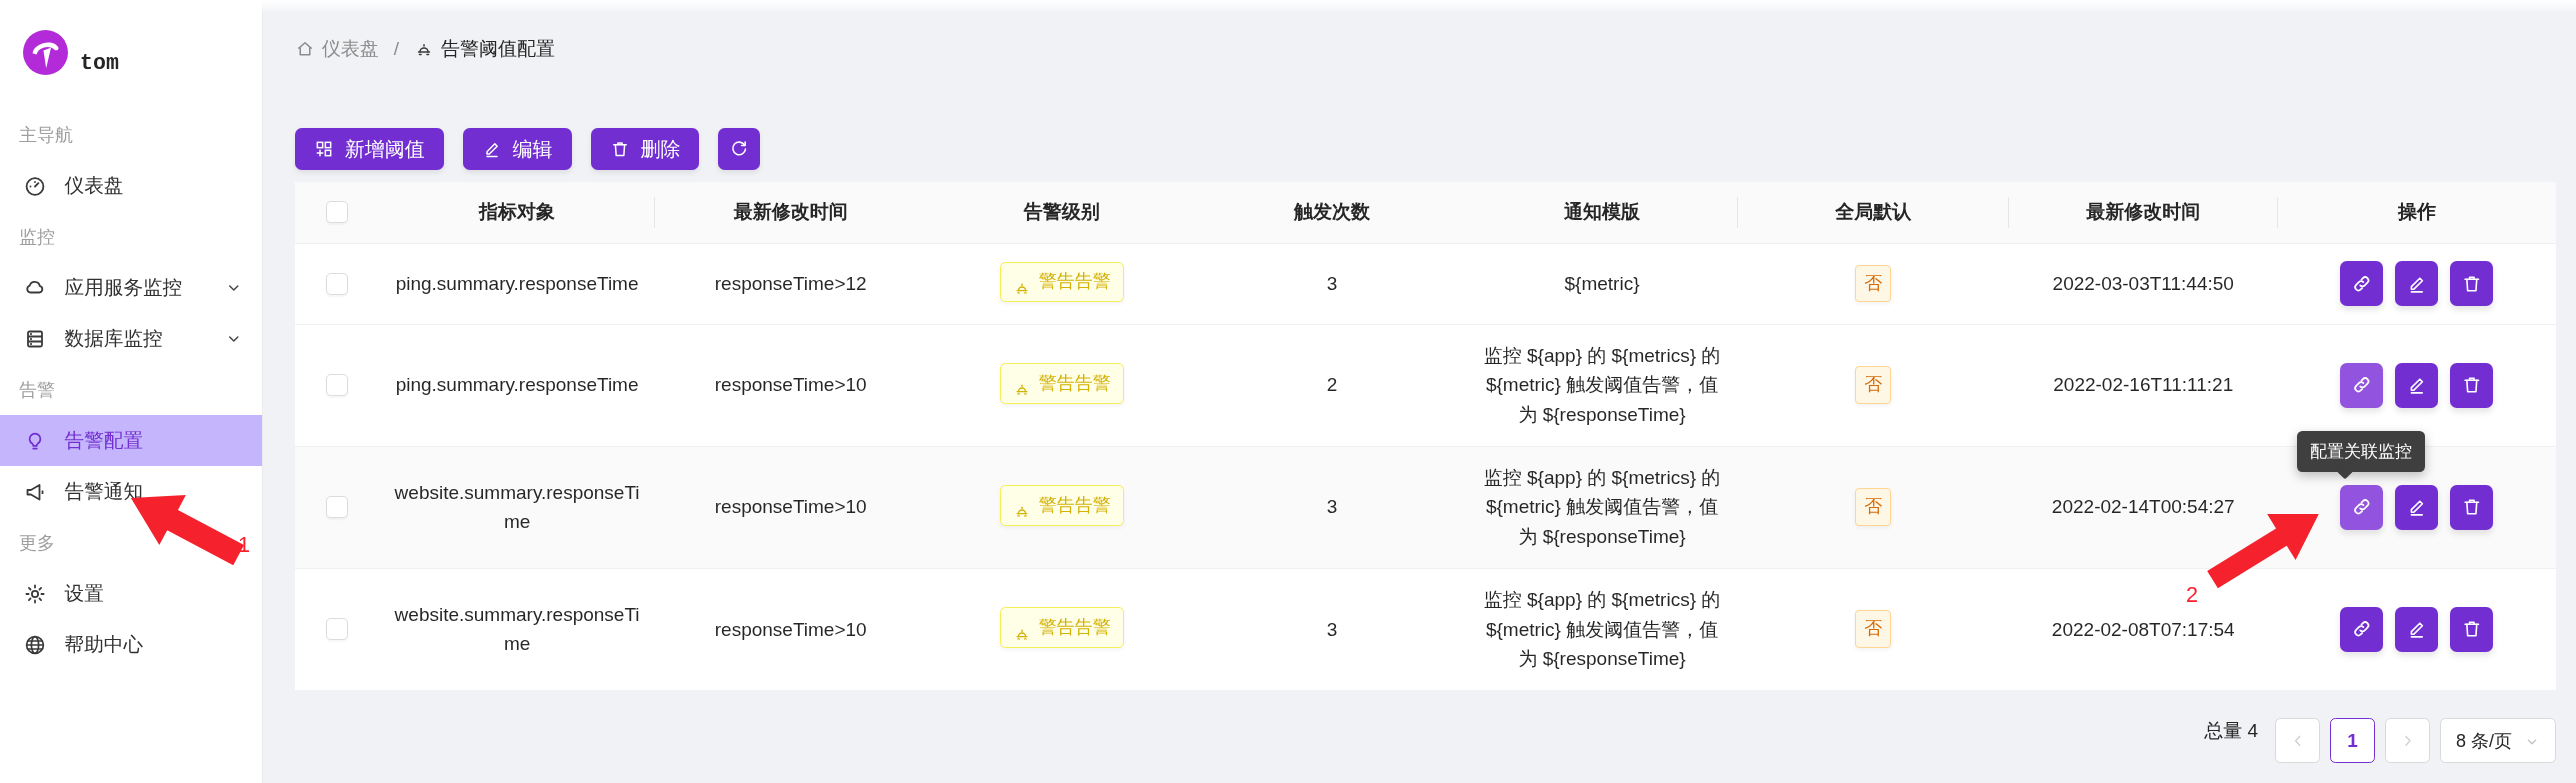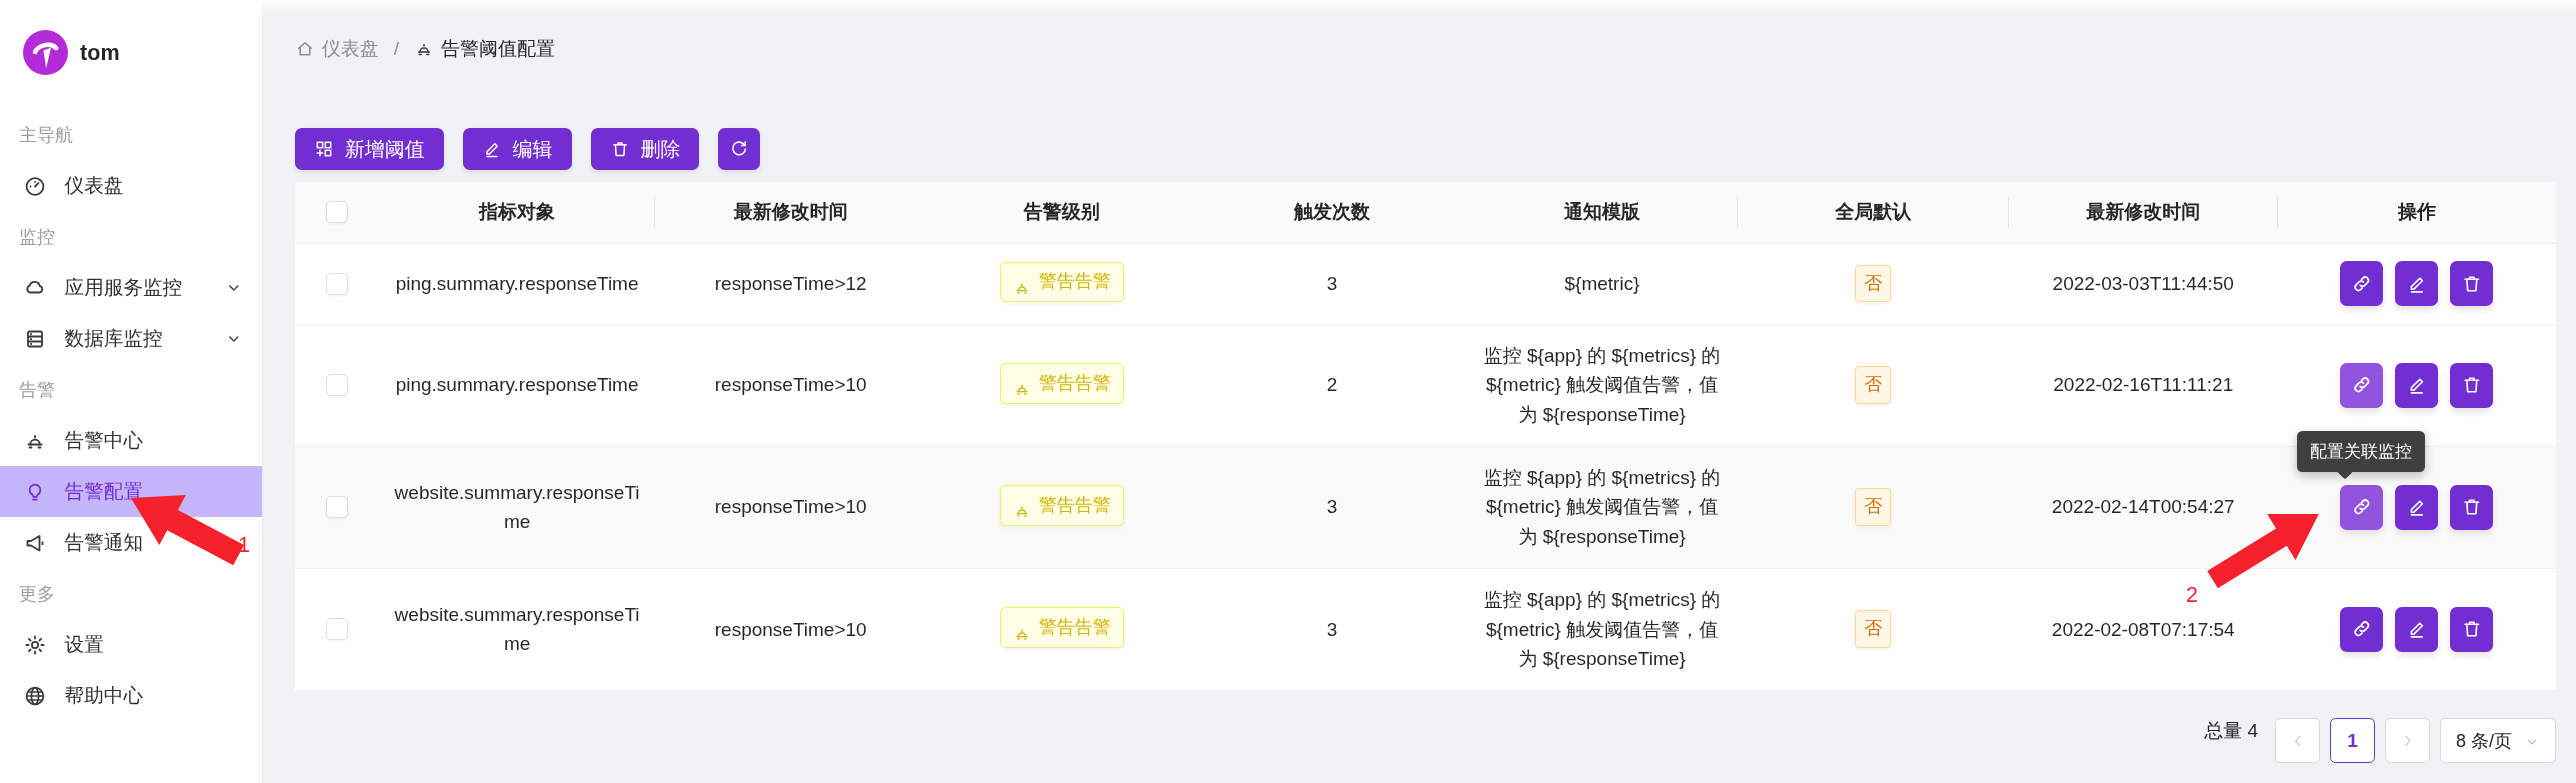--- a/index.html
+++ b/index.html
@@ -7,21 +7,21 @@
   body {
     font-family:"Liberation Sans","DejaVu Sans",sans-serif;
     font-size:19px; color:rgba(0,0,0,.85);
     background:#f0f2f5; overflow:hidden; position:relative; display:flex;
   }
   .top-fade { position:absolute; left:0; top:0; right:0; height:13.5px;
     background:linear-gradient(#ffffff,rgba(255,255,255,0)); pointer-events:none; z-index:5; }
 
   
   .sidebar { width:263px; height:100%; background:#fff; border-right:0.7px solid #ebebeb; flex:none; position:relative; z-index:2; }
-  .logo-row { display:flex; align-items:center; margin:30px 0 0 23px; height:45px; }
+  .logo-row { display:flex; align-items:flex-end; margin:30px 0 0 23px; height:45px;font-family:Liberation Mono, monospace; }
   .logo-mark { width:45px; height:45px; flex:none; }
   .logo-name { font-weight:bold; font-size:21.6px; color:#262626; margin-left:12px; }
   .nav { margin-top:34px; }
   .nav-row { height:51px; display:flex; align-items:center; padding:0 19px 0 23px; }
   .nav-section { color:#9e9e9e; font-size:18px; padding-left:19px; }
   .nav-item { cursor:pointer; color:#303030; font-size:19.6px; }
   .nav-item .nav-icon { width:24px; height:24px; flex:none; color:#3a3a3a; margin-right:17.6px; }
   .nav-item .nav-label { flex:1; }
   .nav-item .chev { width:17.6px; height:17.6px; color:#444; }
   .nav-item.active { background:#c4b5fd; color:#722ed1; }
@@ -223,26 +223,20 @@
             <use href="#i-database"></use>
           </svg></span>
       <span class="nav-label">数据库监控</span>
       <span class="chev"><svg viewBox="0 0 24 24">
             <use href="#i-chev-down"></use>
           </svg></span>
     </div>
 
     <div class="nav-row nav-section">告警</div>
 
-    <div class="nav-row nav-item">
-      <span class="nav-icon"><svg viewBox="0 0 24 24">
-            <use href="#i-alarm"></use>
-          </svg></span>
-      <span class="nav-label">告警中心</span>
-    </div>
 
     <div class="nav-row nav-item active">
       <span class="nav-icon"><svg viewBox="0 0 24 24">
             <use href="#i-bulb"></use>
           </svg></span>
       <span class="nav-label">告警配置</span>
     </div>
 
     <div class="nav-row nav-item">
       <span class="nav-icon"><svg viewBox="0 0 24 24">

